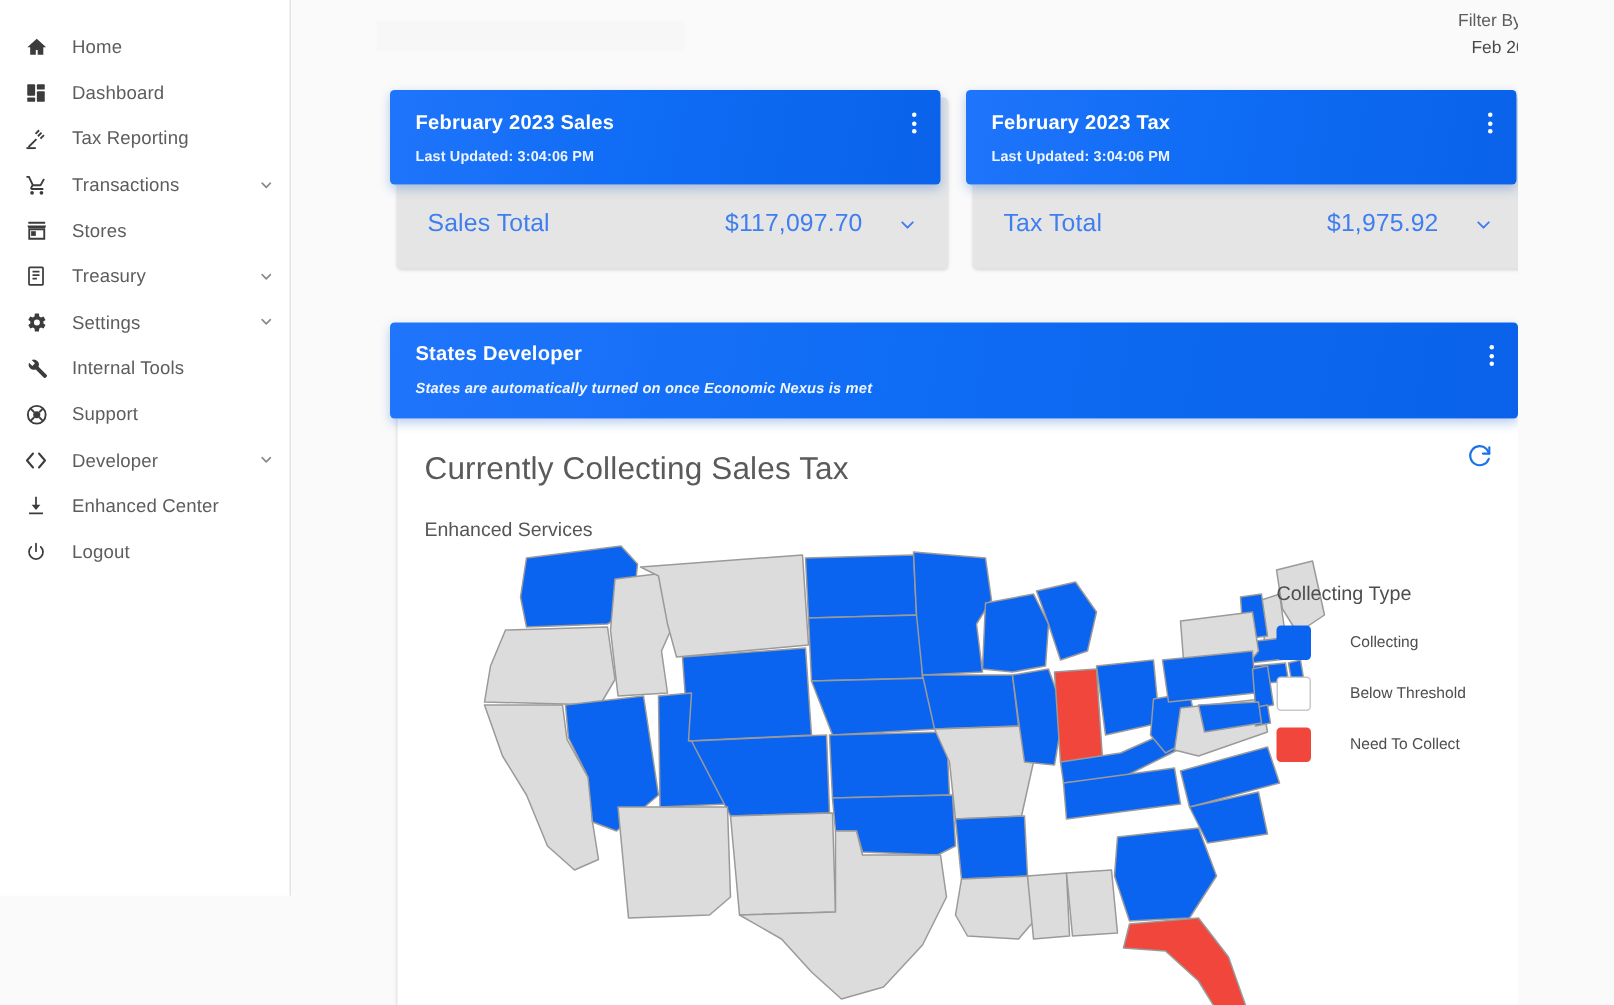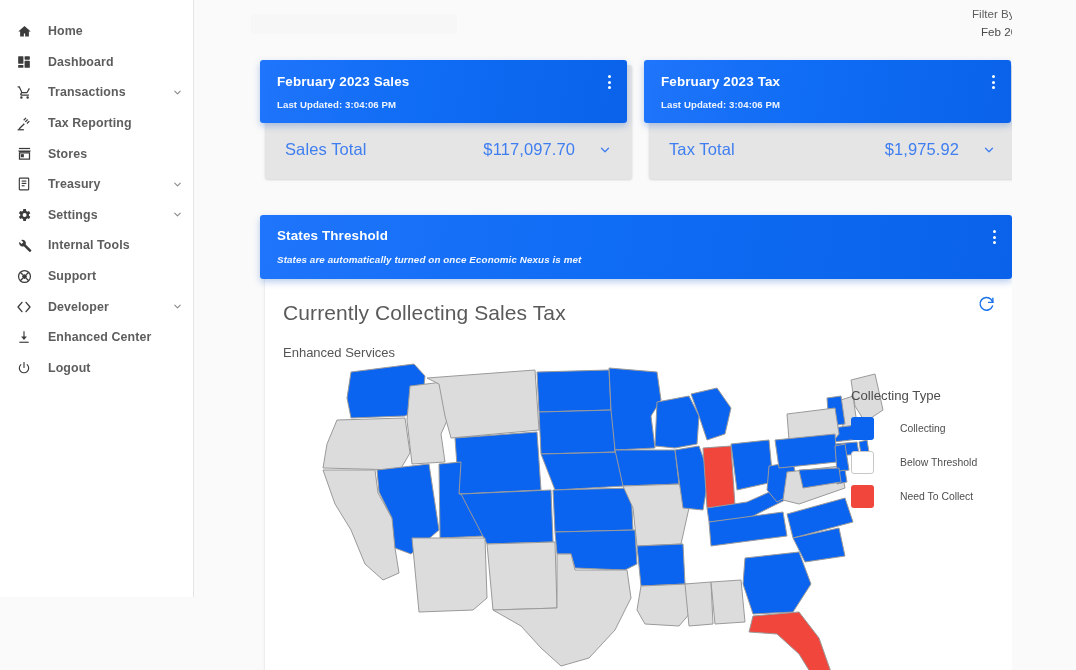--- a/index.html
+++ b/index.html
@@ -12,21 +12,20 @@
   }
   #app { position: relative; width: 1076px; height: 670px; display: flex; }
 
   
   .sidebar {
     width: 194px; height: 597px;
     background: #ffffff;
     border-right: 1px solid #e4e4e4;
     padding-top: 16px;
     flex: 0 0 194px;
-    font-weight: bold;
   }
   .nav-item {
     display: flex; align-items: center;
     height: 30.6px;
     padding: 0 14px 0 14px;
     cursor: pointer;
     position: relative;
   }
   .nav-icon {
     width: 20px; height: 18px;
@@ -219,39 +218,39 @@
               <rect x="13" y="2" width="9" height="6" rx="1"></rect>
               <rect x="13" y="10" width="9" height="12" rx="1"></rect>
               <rect x="2" y="17" width="9" height="5" rx="1"></rect>
             </svg>
           </span>
           <span class="nav-label">Dashboard</span>
         </div>
         <div class="nav-item">
           <span class="nav-icon">
             <svg width="15" height="15" viewBox="0 0 24 24" fill="currentColor">
+              <path d="M2.5 20.1 11 11.6l1.4 1.4-8.5 8.5z"></path>
+              <path d="M13.8 2.2 10 6l1.4 1.4L15.2 3.6zM16.4 4.8l-3.8 3.8 1.4 1.4 3.8-3.8zM19 7.4l-3.8 3.8 1.4 1.4L20.4 8.8z"></path>
+              <rect x="1" y="21" width="10" height="2"></rect>
+            </svg>
+          </span>
+          <span class="nav-label">Tax Reporting</span>
+        </div>
+        <div class="nav-item">
+          <span class="nav-icon">
+            <svg width="15" height="15" viewBox="0 0 24 24" fill="currentColor">
               <path d="M7 18a2 2 0 1 0 .001 4.001A2 2 0 0 0 7 18zm10 0a2 2 0 1 0 .001 4.001A2 2 0 0 0 17 18zM7.2 14.6l.9-1.6h7.4c.7 0 1.4-.4 1.7-1l3.4-6.2-1.7-1-3.4 6.2H8.5L4.3 2H1v2h2l3.6 7.6-1.4 2.4c-.7 1.3.2 3 1.8 3H19v-2H7.4c-.2 0-.3-.2-.2-.4z"></path>
             </svg>
           </span>
           <span class="nav-label">Transactions</span>
           <span class="nav-chev">
             <svg width="11" height="11" viewBox="0 0 24 24" fill="none" stroke="currentColor" stroke-width="2.4" stroke-linecap="round" stroke-linejoin="round">
               <polyline points="6 9 12 15 18 9"></polyline>
             </svg>
           </span>
-        </div>
-        <div class="nav-item">
-          <span class="nav-icon">
-            <svg width="15" height="15" viewBox="0 0 24 24" fill="currentColor">
-              <path d="M2.5 20.1 11 11.6l1.4 1.4-8.5 8.5z"></path>
-              <path d="M13.8 2.2 10 6l1.4 1.4L15.2 3.6zM16.4 4.8l-3.8 3.8 1.4 1.4 3.8-3.8zM19 7.4l-3.8 3.8 1.4 1.4L20.4 8.8z"></path>
-              <rect x="1" y="21" width="10" height="2"></rect>
-            </svg>
-          </span>
-          <span class="nav-label">Tax Reporting</span>
         </div>
         <div class="nav-item">
           <span class="nav-icon">
             <svg width="15" height="15" viewBox="0 0 24 24" fill="currentColor">
               <path d="M3 3h18v2H3z"></path>
               <path d="M2 7h20l-1.2 3H3.2z"></path>
               <path d="M4 11h16v10H4z" fill="none" stroke="currentColor" stroke-width="2"></path>
               <rect x="6" y="13" width="5" height="5"></rect>
             </svg>
           </span>
@@ -406,21 +405,21 @@
                 </svg>
             </span>
           </span>
         </div>
       </div>
 
     </div>
 
     <div class="states-card">
       <div class="states-top">
-        <div class="states-top-title">States Threshold</div>
+        <div class="states-top-title">States Developer</div>
         <div class="states-top-sub">States are automatically turned on once Economic Nexus is met</div>
         <div class="kebab">
             <i></i>
             <i></i>
             <i></i>
           </div>
       </div>
 
       <div class="states-heading">Currently Collecting Sales Tax</div>
       <div class="states-sub">Enhanced Services</div>

